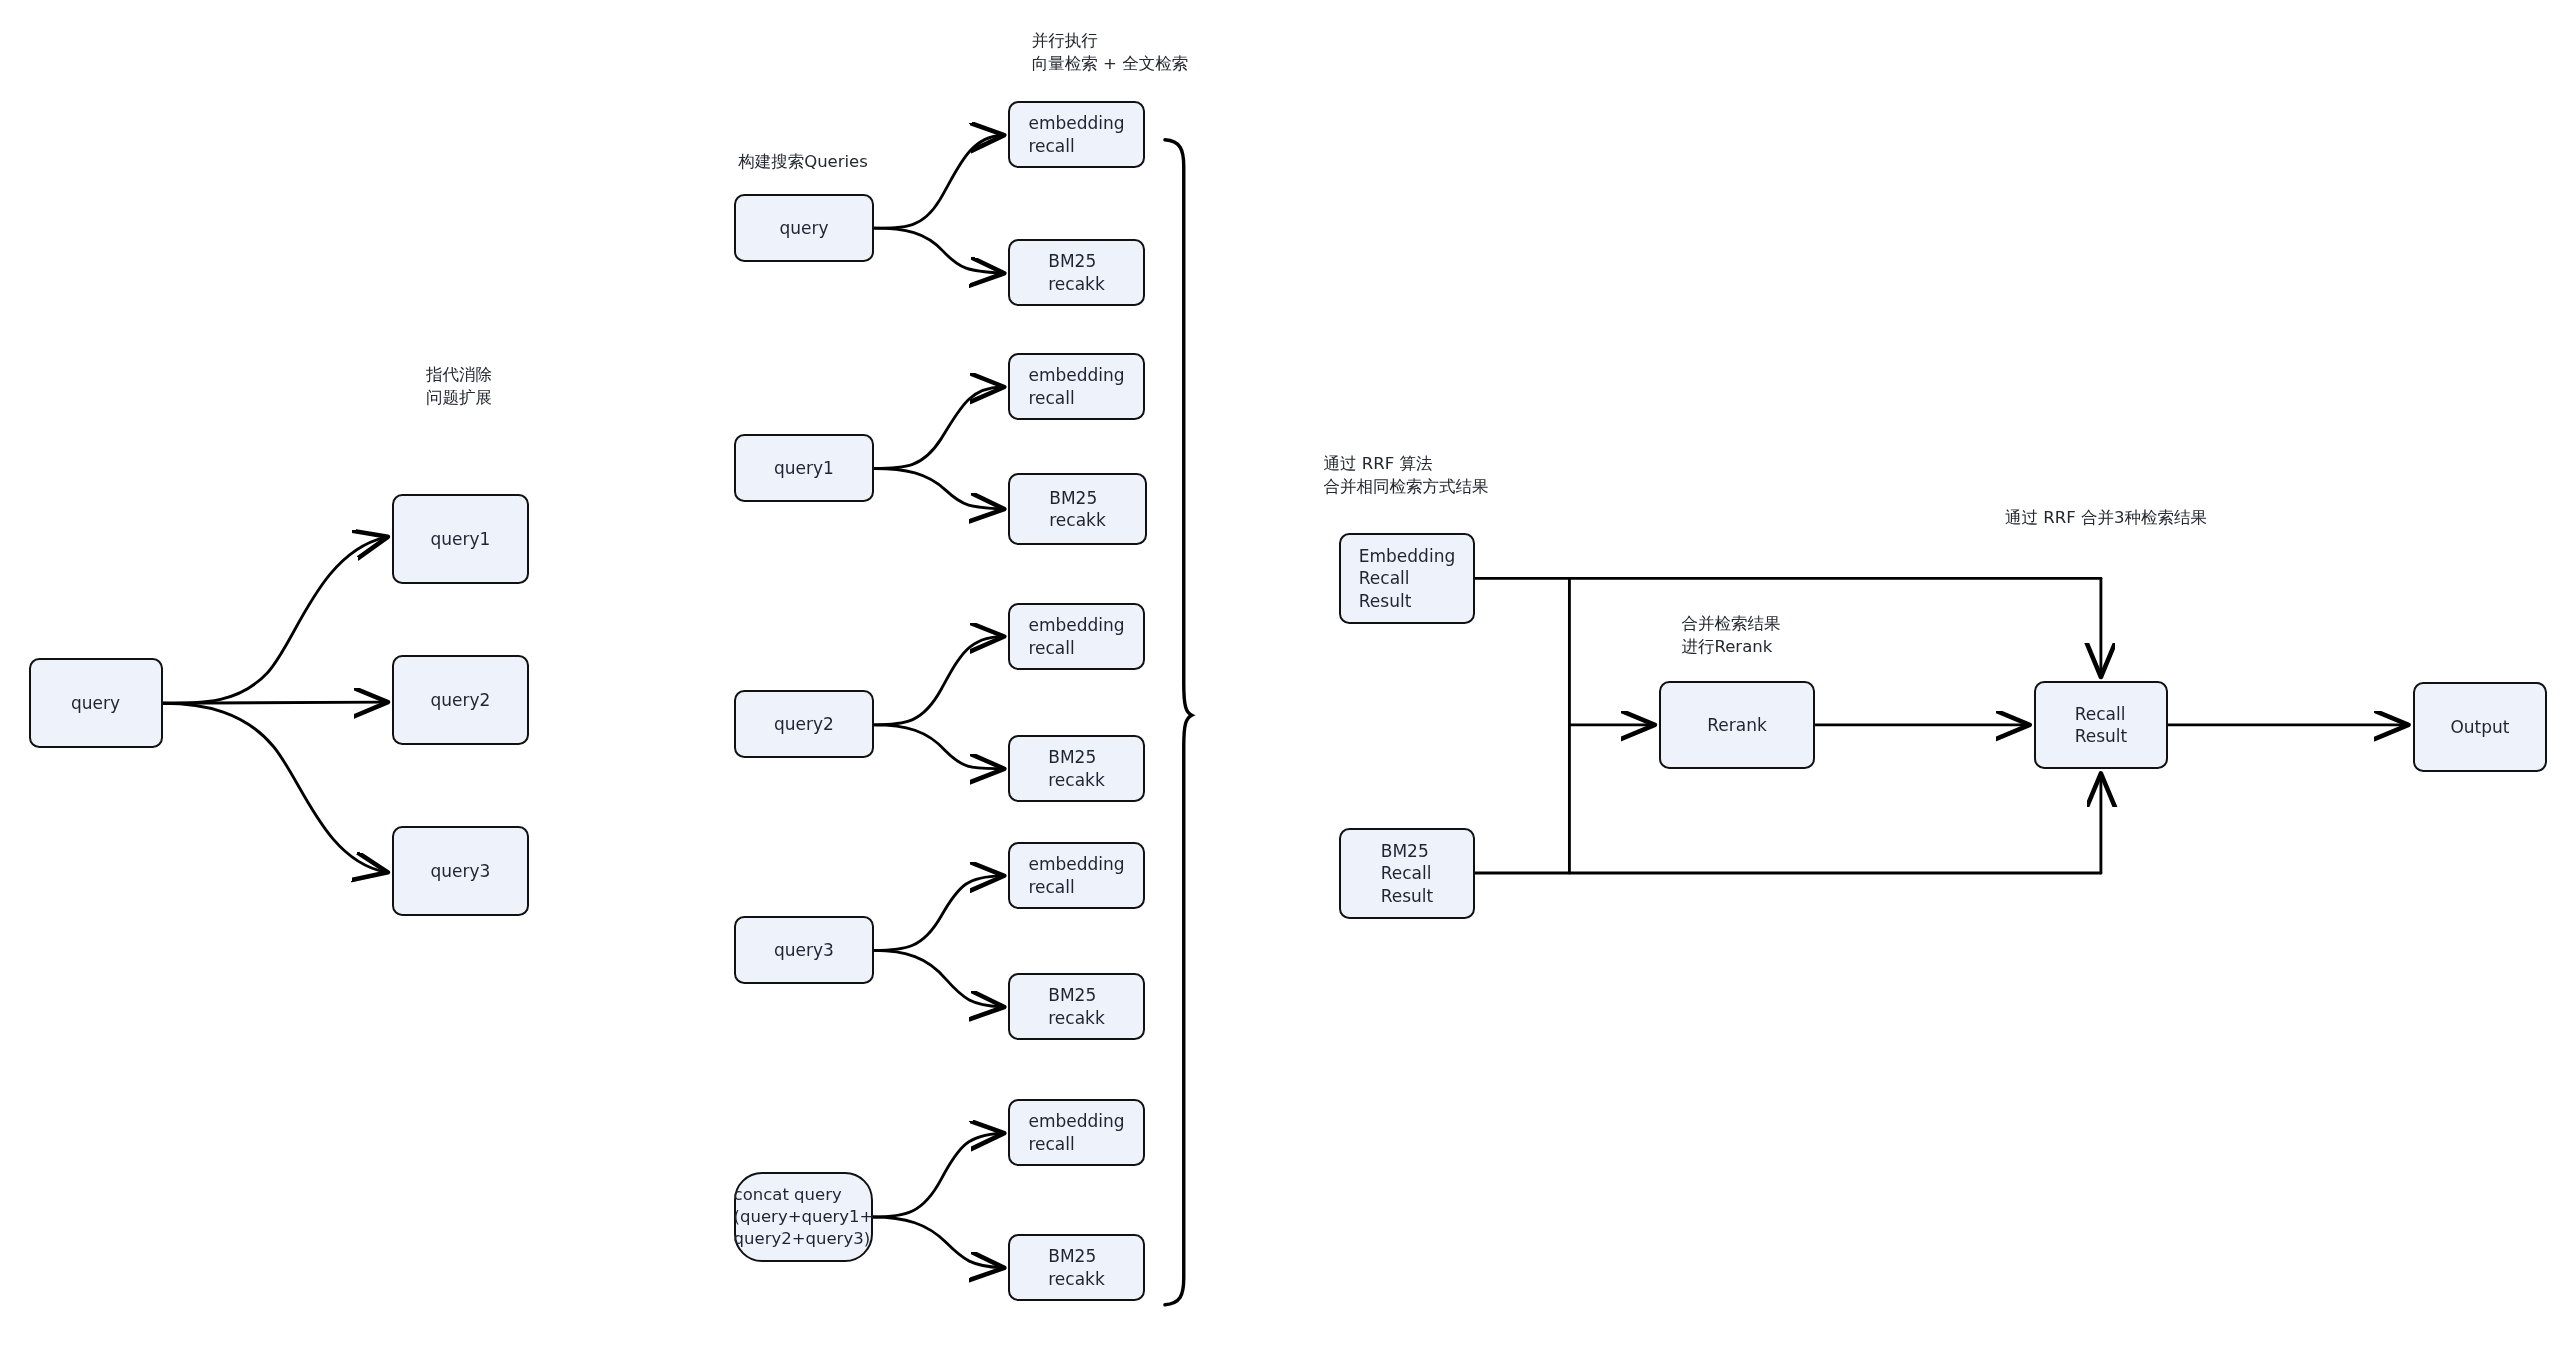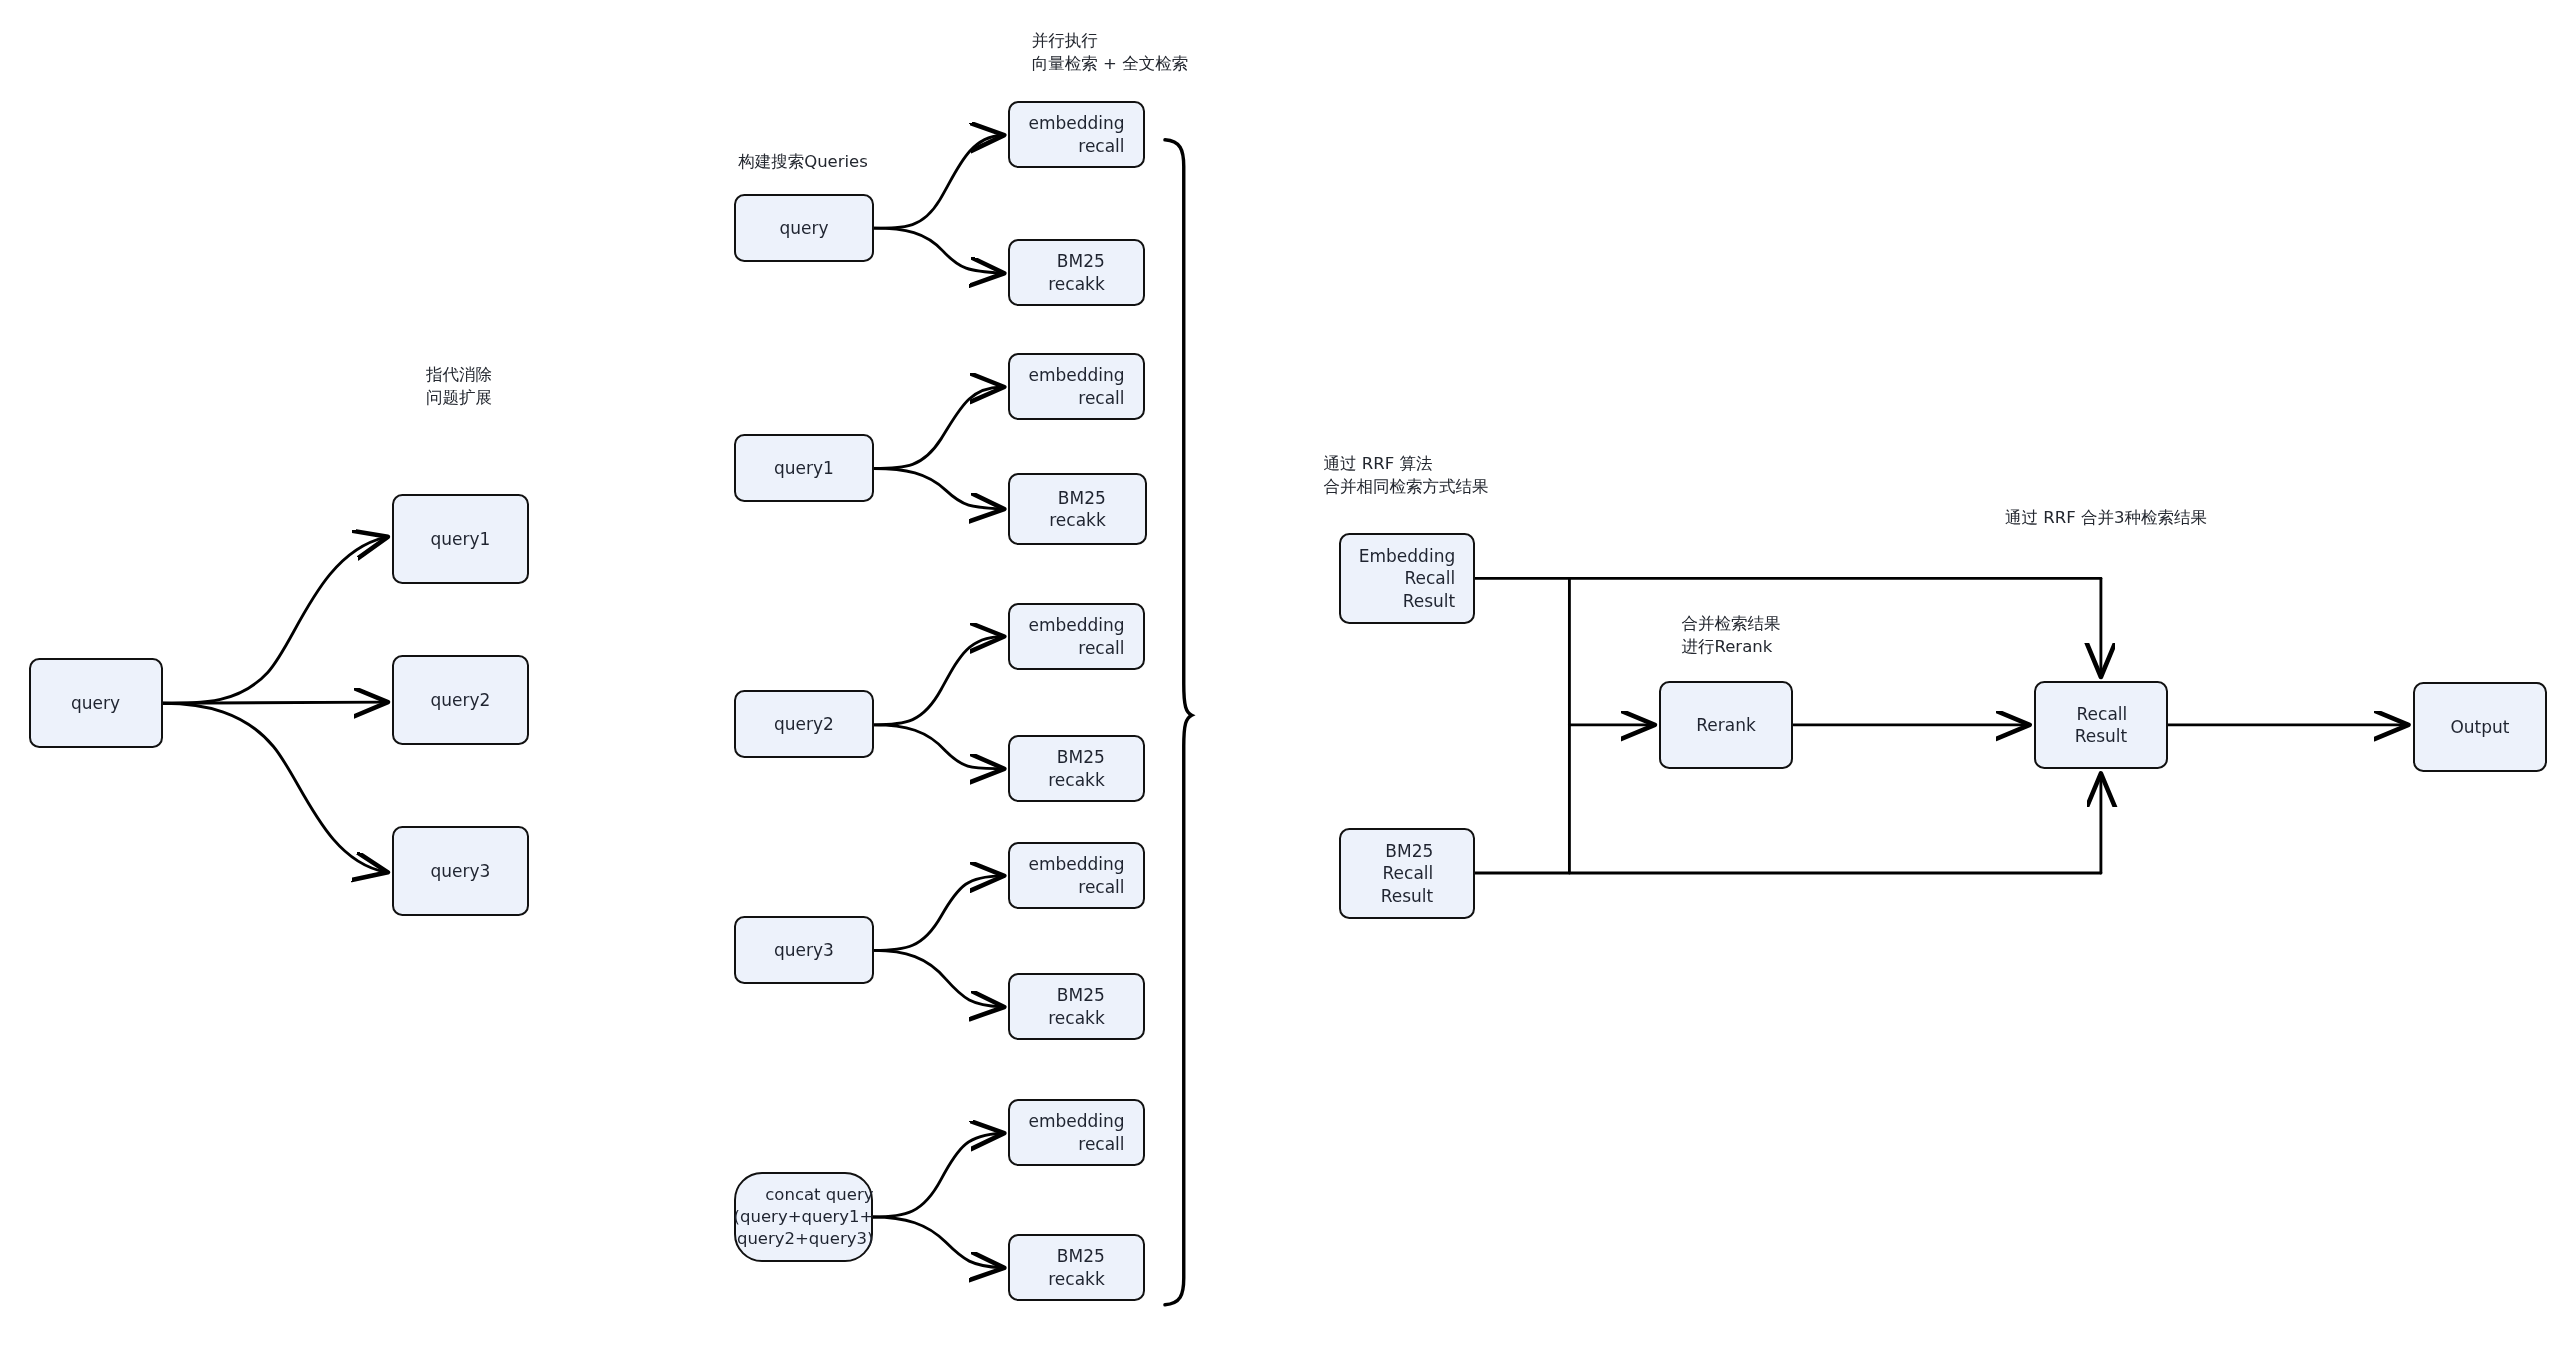--- a/index.html
+++ b/index.html
@@ -13,21 +13,21 @@
 
   .node{
     position:absolute;
     box-sizing:border-box;
     background:#edf2fb;
     border:2.8px solid #111111;
     border-radius:10.3px;
     display:flex;
     align-items:center;
     justify-content:center;
-    text-align:right;
+    text-align:left;
     color:#1f2430;
     font-size:17px;
     line-height:1.32;
     white-space:pre-line;
     padding:2.3px 4.6px;
   }
   .node.small{font-size:16.5px;}
   .note{
     position:absolute;
     color:#23272f;
@@ -127,21 +127,21 @@
 recall</div>
   <div class="node" style="left:1008px;top:1234px;width:137px;height:67px;">BM25
 recakk</div>
 
   <div class="node" style="left:1339px;top:533px;width:136px;height:91px;">Embedding
 Recall
 Result</div>
   <div class="node" style="left:1339px;top:828px;width:136px;height:91px;">BM25
 Recall
 Result</div>
-  <div class="node" style="left:1659px;top:681px;width:134px;height:88px;">Rerank</div>
+  <div class="node" style="left:1659px;top:681px;width:156px;height:88px;">Rerank</div>
   <div class="node" style="left:2034px;top:681px;width:134px;height:88px;">Recall
 Result</div>
   <div class="node" style="left:2413px;top:682px;width:134px;height:90px;">Output</div>
 
   <div class="note" style="left:459px;top:363px;">指代消除
 问题扩展</div>
   <div class="note" style="left:803px;top:102px;margin-top:48px;">构建搜索Queries</div>
   <div class="note" style="left:1110px;top:28.5px;">并行执行
 向量检索 + 全文检索</div>
   <div class="note" style="left:1406px;top:452px;">通过 RRF 算法

